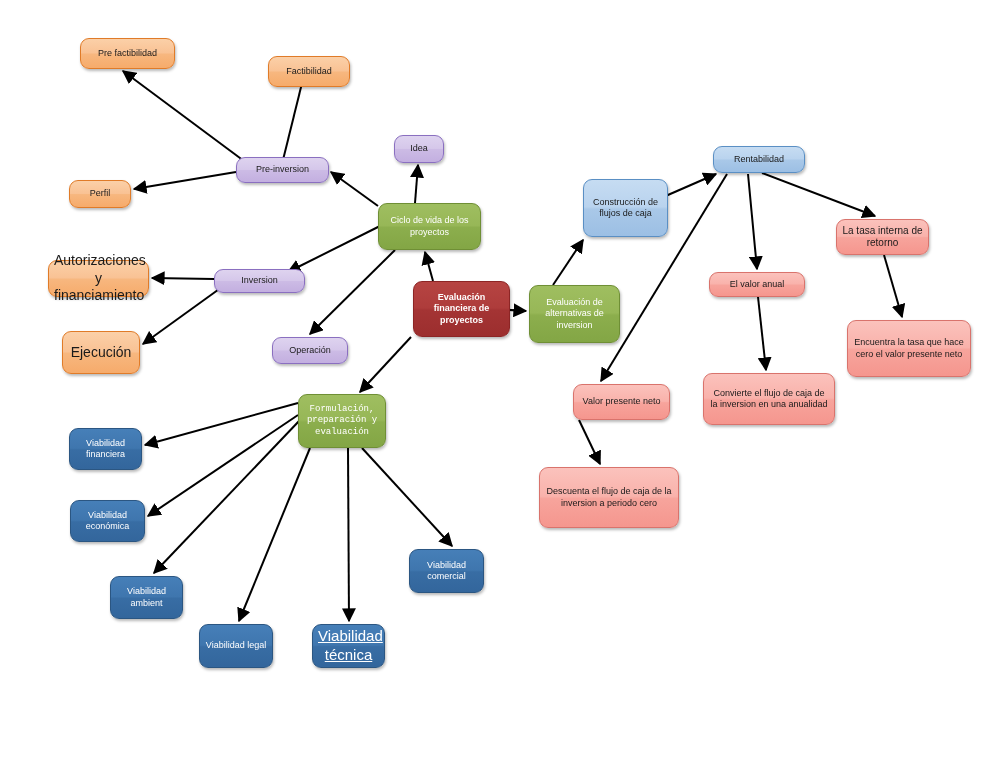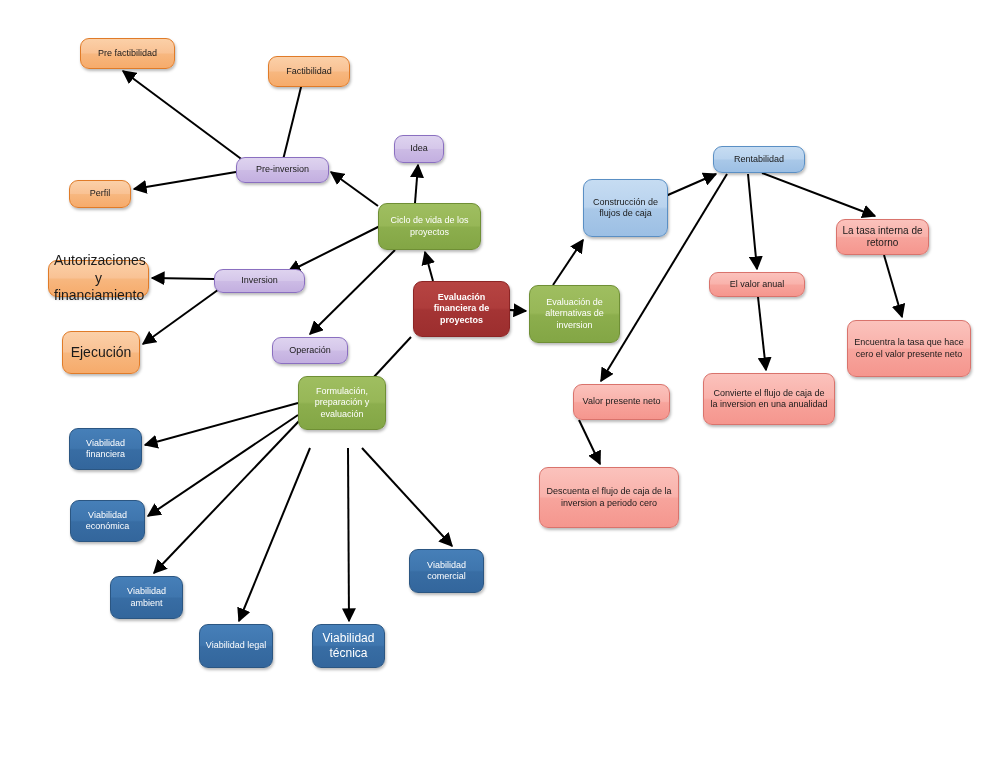--- a/index.html
+++ b/index.html
@@ -175,38 +175,38 @@
       </div>
       <div class="node n-pink" style="left: 847px; top: 320px; width: 124px; height: 57px; font-size: 9px;">
         <span>Encuentra la tasa que hace cero el valor presente neto</span>
       </div>
       <div class="node n-pink" style="left: 540px; top: 384px; width: 97px; height: 36px; font-size: 9px; margin-left: 33px;">
         <span>Valor presente neto</span>
       </div>
       <div class="node n-pink" style="left: 703px; top: 373px; width: 132px; height: 52px; font-size: 9px;">
         <span>Convierte el flujo de caja de la inversion en una anualidad</span>
       </div>
-      <div class="node n-green" style="left: 298px; top: 376px; width: 88px; height: 54px; font-size: 9px;">
+      <div class="node n-green" style="left: 298px; top: 394px; width: 88px; height: 54px; font-size: 9px; font-family: Liberation Mono, monospace;">
         <span>Formulación, preparación y evaluación</span>
       </div>
       <div class="node n-dblue" style="left: 69px; top: 428px; width: 73px; height: 42px; font-size: 9px;">
         <span>Viabilidad financiera</span>
       </div>
       <div class="node n-pink" style="left: 539px; top: 467px; width: 140px; height: 61px; font-size: 9px;">
         <span>Descuenta el flujo de caja de la inversion a periodo cero</span>
       </div>
       <div class="node n-dblue" style="left: 70px; top: 500px; width: 75px; height: 42px; font-size: 9px;">
         <span>Viabilidad económica</span>
       </div>
       <div class="node n-dblue" style="left: 409px; top: 549px; width: 75px; height: 44px; font-size: 9px;">
         <span>Viabilidad comercial</span>
       </div>
       <div class="node n-dblue" style="left: 110px; top: 576px; width: 73px; height: 43px; font-size: 9px;">
         <span>Viabilidad ambient</span>
       </div>
       <div class="node n-dblue" style="left: 199px; top: 624px; width: 74px; height: 44px; font-size: 9px;">
         <span>Viabilidad legal</span>
       </div>
-      <div class="node n-dblue" style="left: 312px; top: 624px; width: 73px; height: 44px; font-size: 12px;">
+      <div class="node n-dblue" style="left: 312px; top: 624px; width: 73px; height: 44px; font-size: 15px; text-decoration: underline;">
         <span>Viabilidad técnica</span>
       </div>
     </div>
 </div>
 
 </body></html>

